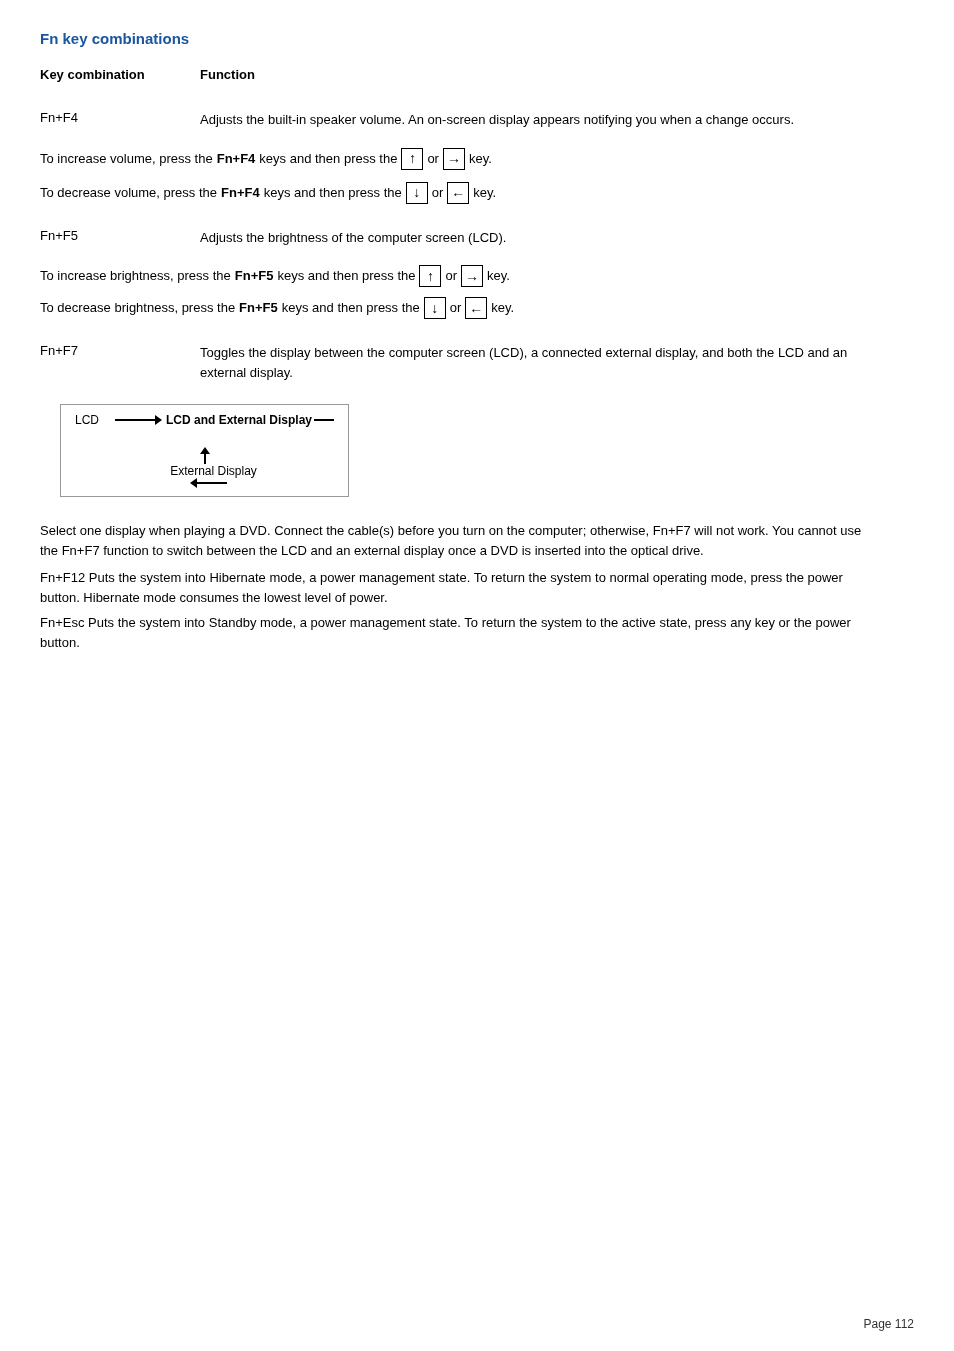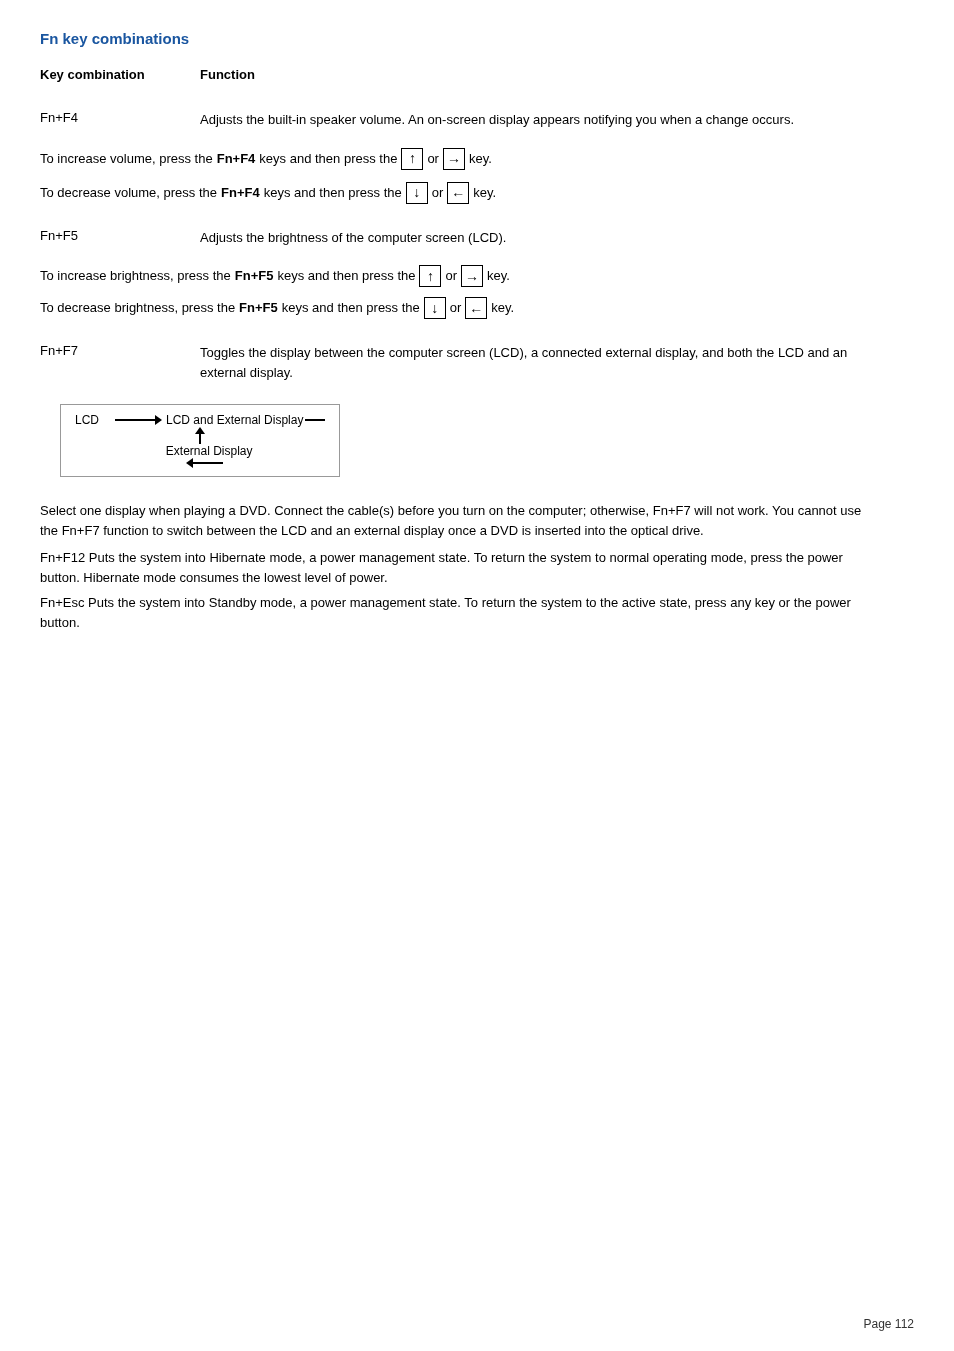--- a/index.html
+++ b/index.html
@@ -175,28 +175,28 @@
   
   <div class="entry-row">
     <div class="key-combo">Fn+F7</div>
     <div class="func-desc">Toggles the display between the computer screen (LCD), a connected external display, and both the LCD and an external display.</div>
   </div>
 
   
   <div class="diagram-container">
     <div style="border: 1px solid #999; padding: 8px 14px; display: inline-block; background: #fff;">
       
-      <div style="display: flex; align-items: center; gap: 0; font-size: 12px; margin-bottom: 0;">
+      <div style="display: flex; align-items: center; gap: 0; font-size: 12px; margin-bottom: 20px;">
         <span style="width: 40px;">LCD</span>
         <span style="display: inline-flex; align-items: center; gap:0;">
 
           <span style="display:inline-block; width:40px; height:2px; background:#000;"></span>
           <span style="display:inline-block; border-top: 5px solid transparent; border-bottom: 5px solid transparent; border-left: 7px solid #000;"></span>
         </span>
-        <span style="margin-left:4px;">LCD and External Display</span>
+        <span style="margin-left:4px;font-weight:bold;">LCD and External Display</span>
         <span style="display:inline-block; width:20px; height:2px; background:#000; margin-left:2px;"></span>
       </div>
       
       <div style="display: flex; align-items: center; font-size: 12px; flex-direction: column;">
         <span style="display:inline-flex; flex-direction: column; align-items: center; width:40px;">
           <span style="display:inline-block; border-left: 5px solid transparent; border-right: 5px solid transparent; border-bottom: 7px solid #000;"></span>
           <span style="display:inline-block; width:2px; height:10px; background:#000;"></span>
         </span>
         <span style="margin-left:18px;">External Display</span>
         <span style="margin-left:8px; display:inline-flex; align-items:center;">

